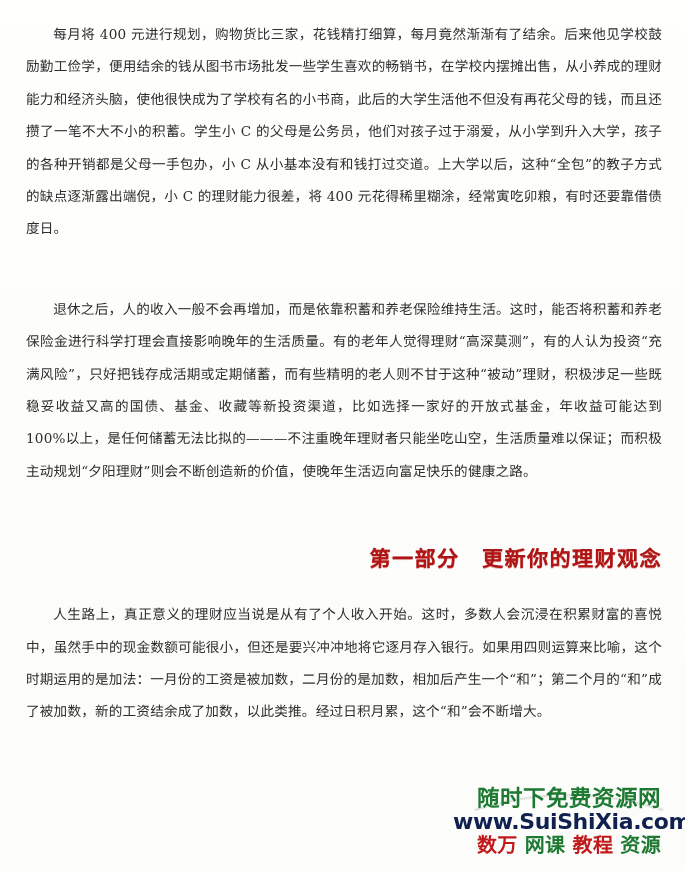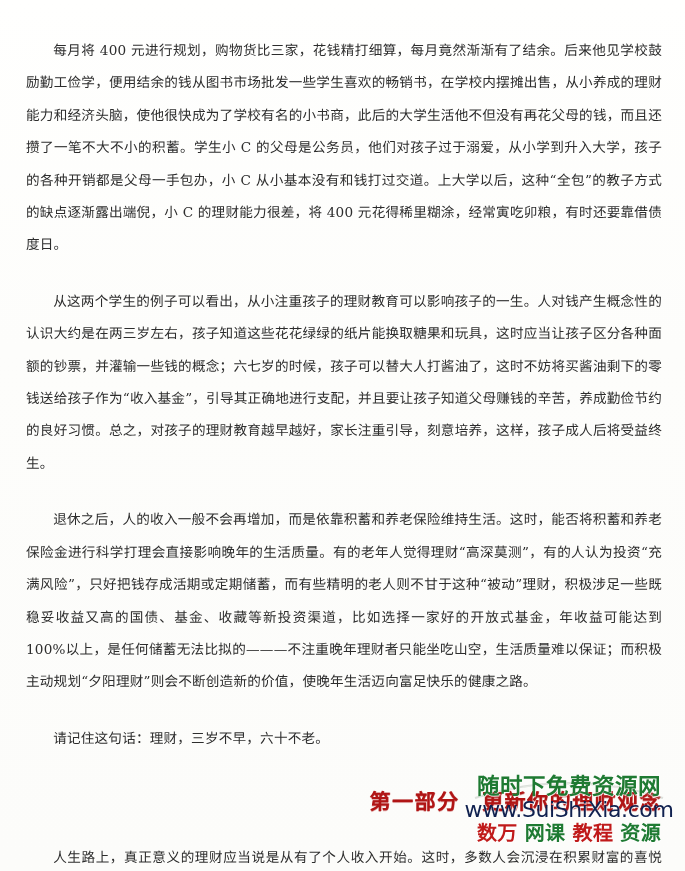--- a/index.html
+++ b/index.html
@@ -21,21 +21,21 @@
   .page {
     position: absolute;
     inset: 0;
     background:
       linear-gradient(180deg, #fffffe 0%, #fdfdfb 40%, #fcfcfa 100%);
   }
 
   .content {
     position: absolute;
     left: 26px;
-    top: 16px;
+    top: 0px;
     width: 636px;
     height: 611px;
     box-sizing: border-box;
   }
 
   p.para {
     margin: 0 0 0 0;
     font-size: 13.6px;
     line-height: 32.4px;
     color: #2d2d2d;
@@ -66,21 +66,21 @@
       0.5px 0 0 rgba(176,21,21,0.55),
       0 0.5px 0 rgba(176,21,21,0.35);
   }
   .heading-line.h1 { font-size: 21px; }
   .heading-line.h2 { font-size: 21.5px; }
 
   
   .watermark {
     position: absolute;
     right: 0px;
-    bottom: 25px;
+    bottom: 14px;
     width: 232px;
     text-align: center;
     pointer-events: none;
     user-select: none;
   }
   .wm-arc {
     position: absolute;
     top: -2px;
     left: 18px;
     width: 196px;
@@ -93,65 +93,63 @@
     color: #1e7a32;
     letter-spacing: 0.5px;
     line-height: 1.08;
     font-family: "DejaVu Sans", "Liberation Sans", sans-serif;
     text-shadow: 0.6px 0.6px 0 rgba(255,255,255,0.85);
     position: relative;
     z-index: 2;
   }
   .wm-line2 {
     font-size: 22px;
-    font-weight: normal;
+    font-weight: bold;
     color: #10214f;
     letter-spacing: -0.4px;
     line-height: 1.1;
     font-family: "DejaVu Sans", "Liberation Sans", sans-serif;
     text-shadow: 0.6px 0.6px 0 rgba(255,255,255,0.85);
     position: relative;
     z-index: 2;
   }
   .wm-line3 {
     font-size: 20px;
     font-weight: bold;
     letter-spacing: 0.4px;
     line-height: 1.15;
     font-family: "DejaVu Sans", "Liberation Sans", sans-serif;
     text-shadow: 0.6px 0.6px 0 rgba(255,255,255,0.85);
     position: relative;
     z-index: 2;
     white-space: nowrap;
   }
-  .wm-red { color: #c01a1a; font-family: Liberation Mono, monospace; }
+  .wm-red { color: #c01a1a; }
   .wm-green { color: #1e7a32; }
   .wm-sp { display: inline-block; width: 7px; }
 </style>
 </head>
 <body>
 
 <div class="page">
   <div class="content">
 
     <div class="gap-sm"></div>
 
     <p class="para">每月将 400 元进行规划，购物货比三家，花钱精打细算，每月竟然渐渐有了结余。后来他见学校鼓励勤工俭学，便用结余的钱从图书市场批发一些学生喜欢的畅销书，在学校内摆摊出售，从小养成的理财能力和经济头脑，使他很快成为了学校有名的小书商，此后的大学生活他不但没有再花父母的钱，而且还攒了一笔不大不小的积蓄。学生小 C 的父母是公务员，他们对孩子过于溺爱，从小学到升入大学，孩子的各种开销都是父母一手包办，小 C 从小基本没有和钱打过交道。上大学以后，这种“全包”的教子方式的缺点逐渐露出端倪，小 C 的理财能力很差，将 400 元花得稀里糊涂，经常寅吃卯粮，有时还要靠借债度日。</p>
 
     <div class="gap-md"></div>
 
-    <p class="para">从这两个学生的例子可以看出，从小注重孩子的理财教育可以影响孩子的一生。人对钱产生概念性的认识大约是在两三岁左右，孩子知道这些花花绿绿的纸片能换取糖果和玩具，这时应当让孩子区分各种面额的钞票，并灌输一些钱的概念；六七岁的时候，孩子可以替大人打酱油了，这时不妨将买酱油剩下的零钱送给孩子作为“收入基金”，引导其正确地进行支配，并且要让孩子知道父母赚钱的辛苦，养成勤俭节约的良好习惯。总之，对孩子的理财教育越早越好，家长注重引导，刻意培养，这样，孩子成人后将受益终生。</p>
 
     <div class="gap-md"></div>
 
     <p class="para">退休之后，人的收入一般不会再增加，而是依靠积蓄和养老保险维持生活。这时，能否将积蓄和养老保险金进行科学打理会直接影响晚年的生活质量。有的老年人觉得理财“高深莫测”，有的人认为投资“充满风险”，只好把钱存成活期或定期储蓄，而有些精明的老人则不甘于这种“被动”理财，积极涉足一些既稳妥收益又高的国债、基金、收藏等新投资渠道，比如选择一家好的开放式基金，年收益可能达到 100%以上，是任何储蓄无法比拟的———不注重晚年理财者只能坐吃山空，生活质量难以保证；而积极主动规划“夕阳理财”则会不断创造新的价值，使晚年生活迈向富足快乐的健康之路。</p>
 
     <div class="gap-md"></div>
 
-    <p class="para">请记住这句话：理财，三岁不早，六十不老。</p>
 
     <div class="gap-lg"></div>
 
     <div class="headings">
       <div class="heading-line h1">第一部分　更新你的理财观念</div>
     </div>
 
     <div class="gap-md"></div>
 
     <p class="para">人生路上，真正意义的理财应当说是从有了个人收入开始。这时，多数人会沉浸在积累财富的喜悦中，虽然手中的现金数额可能很小，但还是要兴冲冲地将它逐月存入银行。如果用四则运算来比喻，这个时期运用的是加法：一月份的工资是被加数，二月份的是加数，相加后产生一个“和”；第二个月的“和”成了被加数，新的工资结余成了加数，以此类推。经过日积月累，这个“和”会不断增大。</p>

